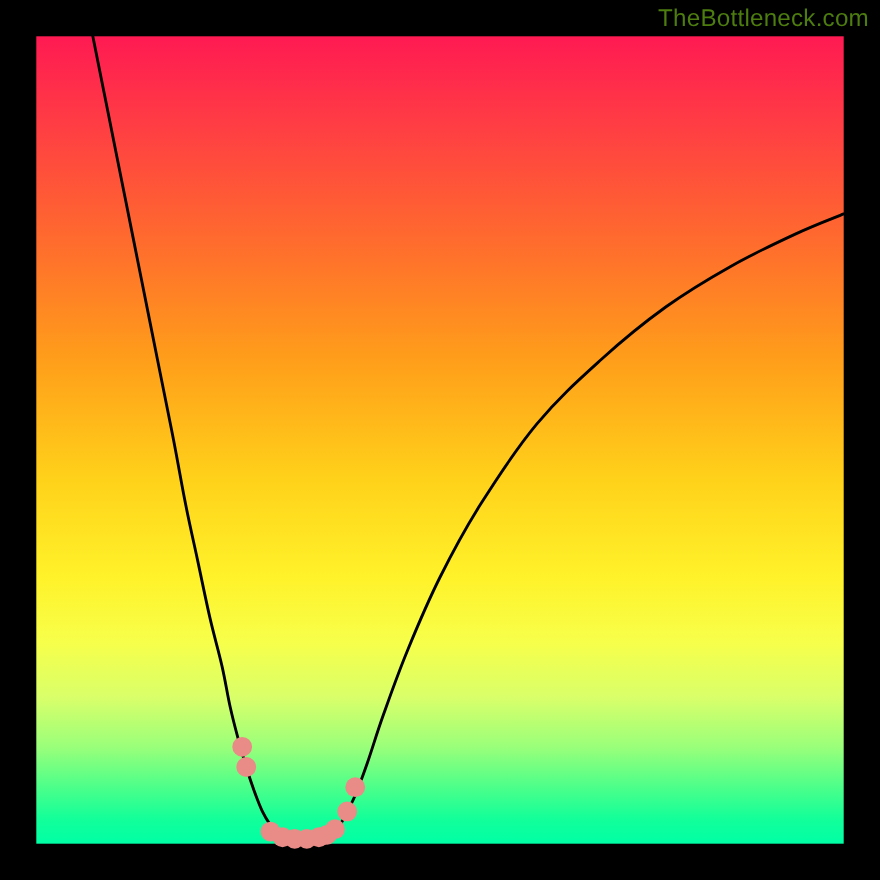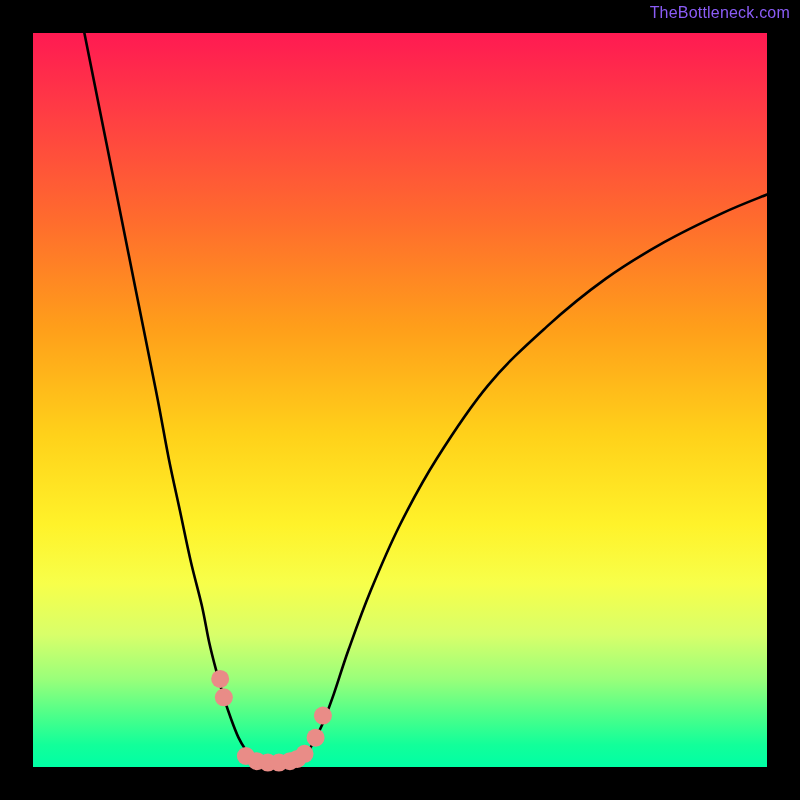--- a/index.html
+++ b/index.html
@@ -14,22 +14,22 @@
   .frame {
     position: relative;
     width: 800px;
     height: 800px;
     background: #000;
   }
   .watermark {
     position: absolute;
     top: 4px;
     right: 10px;
-    color: #8b5cf6;
-    font-size: 16px;
+    color: #4d7c0f;
+    font-size: 22px;
     font-weight: 500;
     letter-spacing: 0.2px;
     z-index: 10;
   }
   .plot-area {
     position: absolute;
     left: 33px;
     top: 33px;
     width: 734px;
     height: 734px;

